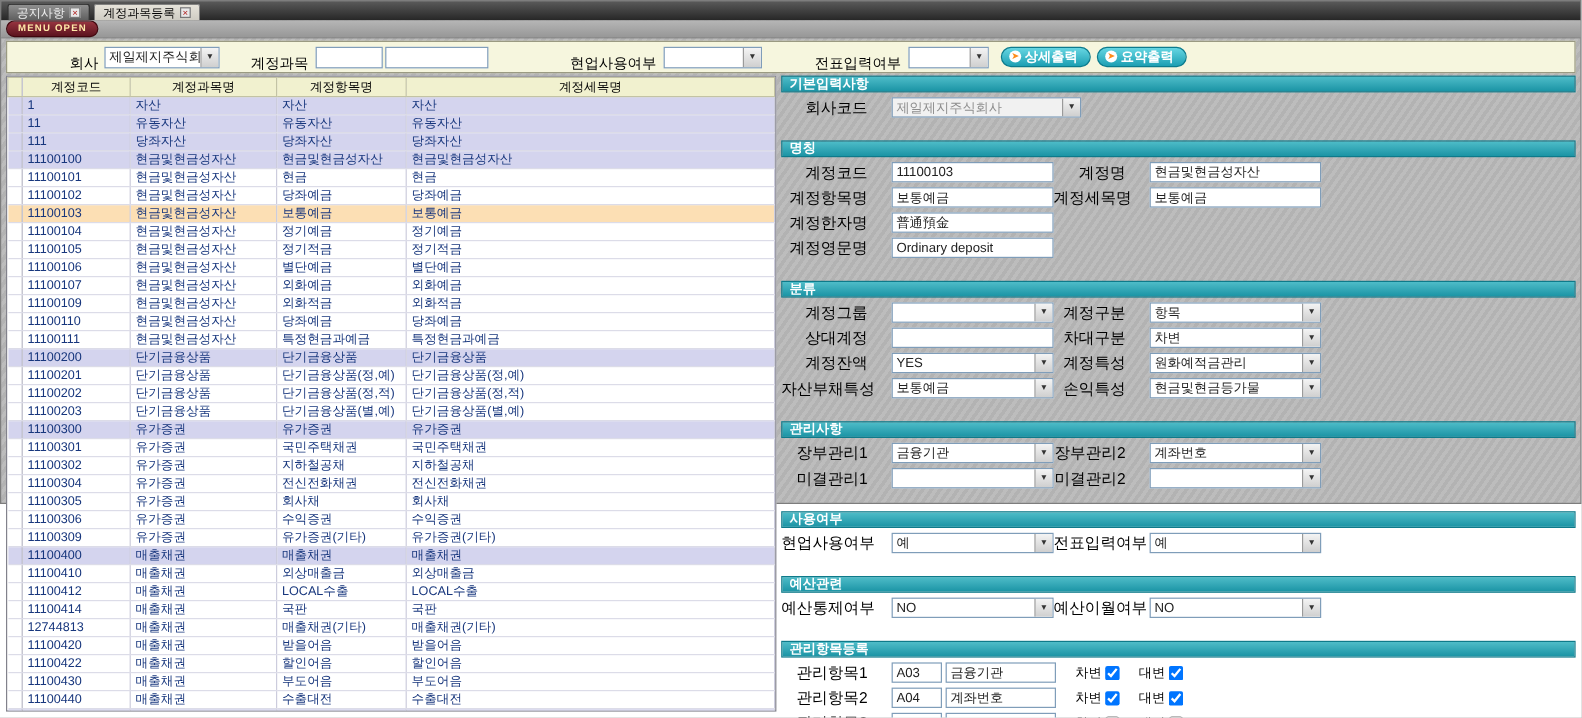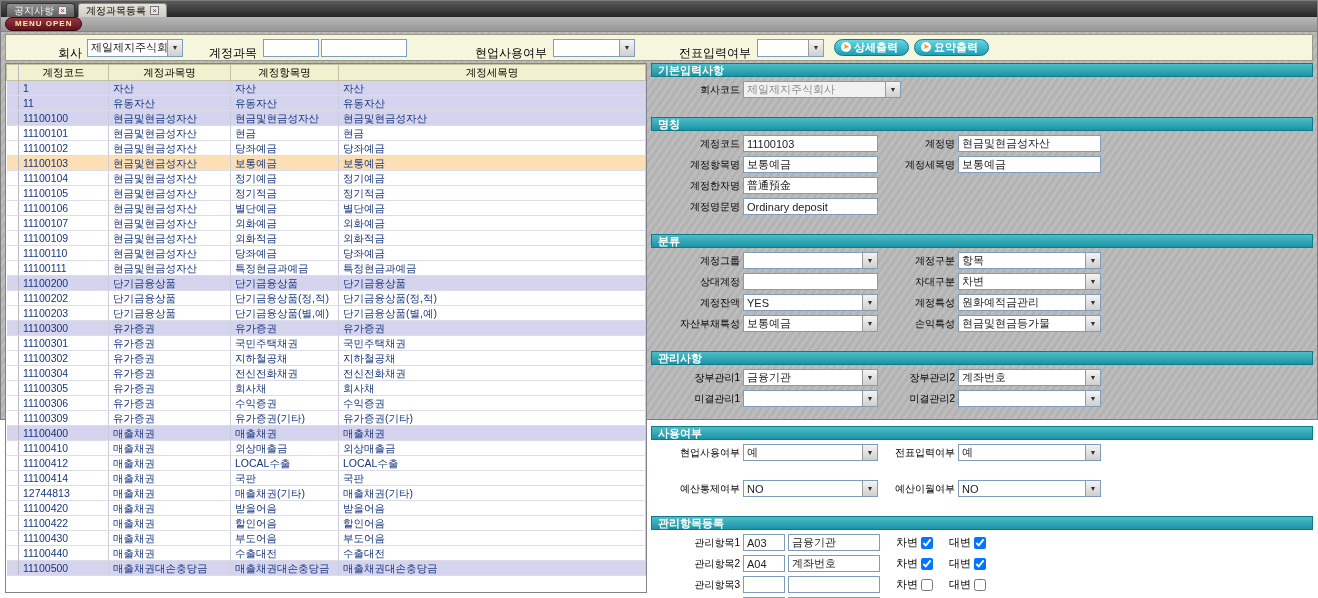--- a/index.html
+++ b/index.html
@@ -66,21 +66,21 @@
   tr.selected td { background:#fcdfb4; border-top:1px solid #eab express06a; border-bottom:1px solid #e9b26a; }
   tr.selected td { background:#fcdfb4; border-top:1px solid #e9b26a; border-bottom:1px solid #e9b26a; }
 
   
   .detail-panel { flex:1; min-width:0; }
   .section { margin-top:19px; }
   .section:first-child { margin-top:0; }
   .sec-header { height:14px; line-height:13px; background:linear-gradient(#4ebcc8,#1b94a5); border:1px solid #0e7a8a;
                 color:#fff; font-size:11px; font-weight:bold; padding-left:6px; }
   .form-row { display:flex; align-items:center; margin-top:4px; height:17px; }
-  .flabel { width:92px; flex:none; text-align:right; padding-right:3px; font-size:10px; color:#000; white-space:nowrap; }
+  .flabel { width:92px; flex:none; text-align:right; padding-right:20px; font-size:13px; color:#000; white-space:nowrap; }
   .flabel2 { width:80px; }
   .c1 { width:135px; flex:none; height:17px; }
   .c2 { width:143px; flex:none; height:17px; }
   .cw { width:158px; flex:none; height:17px; }
   .mcode { width:42px; flex:none; height:17px; }
   .mname { width:92px; flex:none; height:17px; margin-left:3px; }
   .cb-label { margin-left:16px; font-size:11px; color:#000; }
   .cb { margin-left:3px; width:12px; height:12px; }
 </style>
 </head>
@@ -162,20 +162,27 @@
             </tr>
             <tr class="group">
               <td class="ind"></td>
               <td>11</td>
               <td>유동자산</td>
               <td>유동자산</td>
               <td>유동자산</td>
             </tr>
             <tr class="group">
               <td class="ind"></td>
+              <td>111</td>
+              <td>당좌자산</td>
+              <td>당좌자산</td>
+              <td>당좌자산</td>
+            </tr>
+            <tr class="group">
+              <td class="ind"></td>
               <td>11100100</td>
               <td>현금및현금성자산</td>
               <td>현금및현금성자산</td>
               <td>현금및현금성자산</td>
             </tr>
             <tr>
               <td class="ind"></td>
               <td>11100101</td>
               <td>현금및현금성자산</td>
               <td>현금</td>
@@ -246,20 +253,27 @@
             </tr>
             <tr class="group">
               <td class="ind"></td>
               <td>11100200</td>
               <td>단기금융상품</td>
               <td>단기금융상품</td>
               <td>단기금융상품</td>
             </tr>
             <tr>
               <td class="ind"></td>
+              <td>11100201</td>
+              <td>단기금융상품</td>
+              <td>단기금융상품(정,예)</td>
+              <td>단기금융상품(정,예)</td>
+            </tr>
+            <tr>
+              <td class="ind"></td>
               <td>11100202</td>
               <td>단기금융상품</td>
               <td>단기금융상품(정,적)</td>
               <td>단기금융상품(정,적)</td>
             </tr>
             <tr>
               <td class="ind"></td>
               <td>11100203</td>
               <td>단기금융상품</td>
               <td>단기금융상품(별,예)</td>
@@ -506,20 +520,21 @@
               <span class="combo-btn">▼</span>
             </div>
             <span class="flabel flabel2">전표입력여부</span>
             <div class="combo c2">
               <span class="combo-text">예</span>
               <span class="combo-btn">▼</span>
             </div>
           </div>
         </div>
         <div class="section">
+          <div class="sec-header">예산관련</div>
           <div class="form-row">
             <span class="flabel">예산통제여부</span>
             <div class="combo c1">
               <span class="combo-text">NO</span>
               <span class="combo-btn">▼</span>
             </div>
             <span class="flabel flabel2">예산이월여부</span>
             <div class="combo c2">
               <span class="combo-text">NO</span>
               <span class="combo-btn">▼</span>

